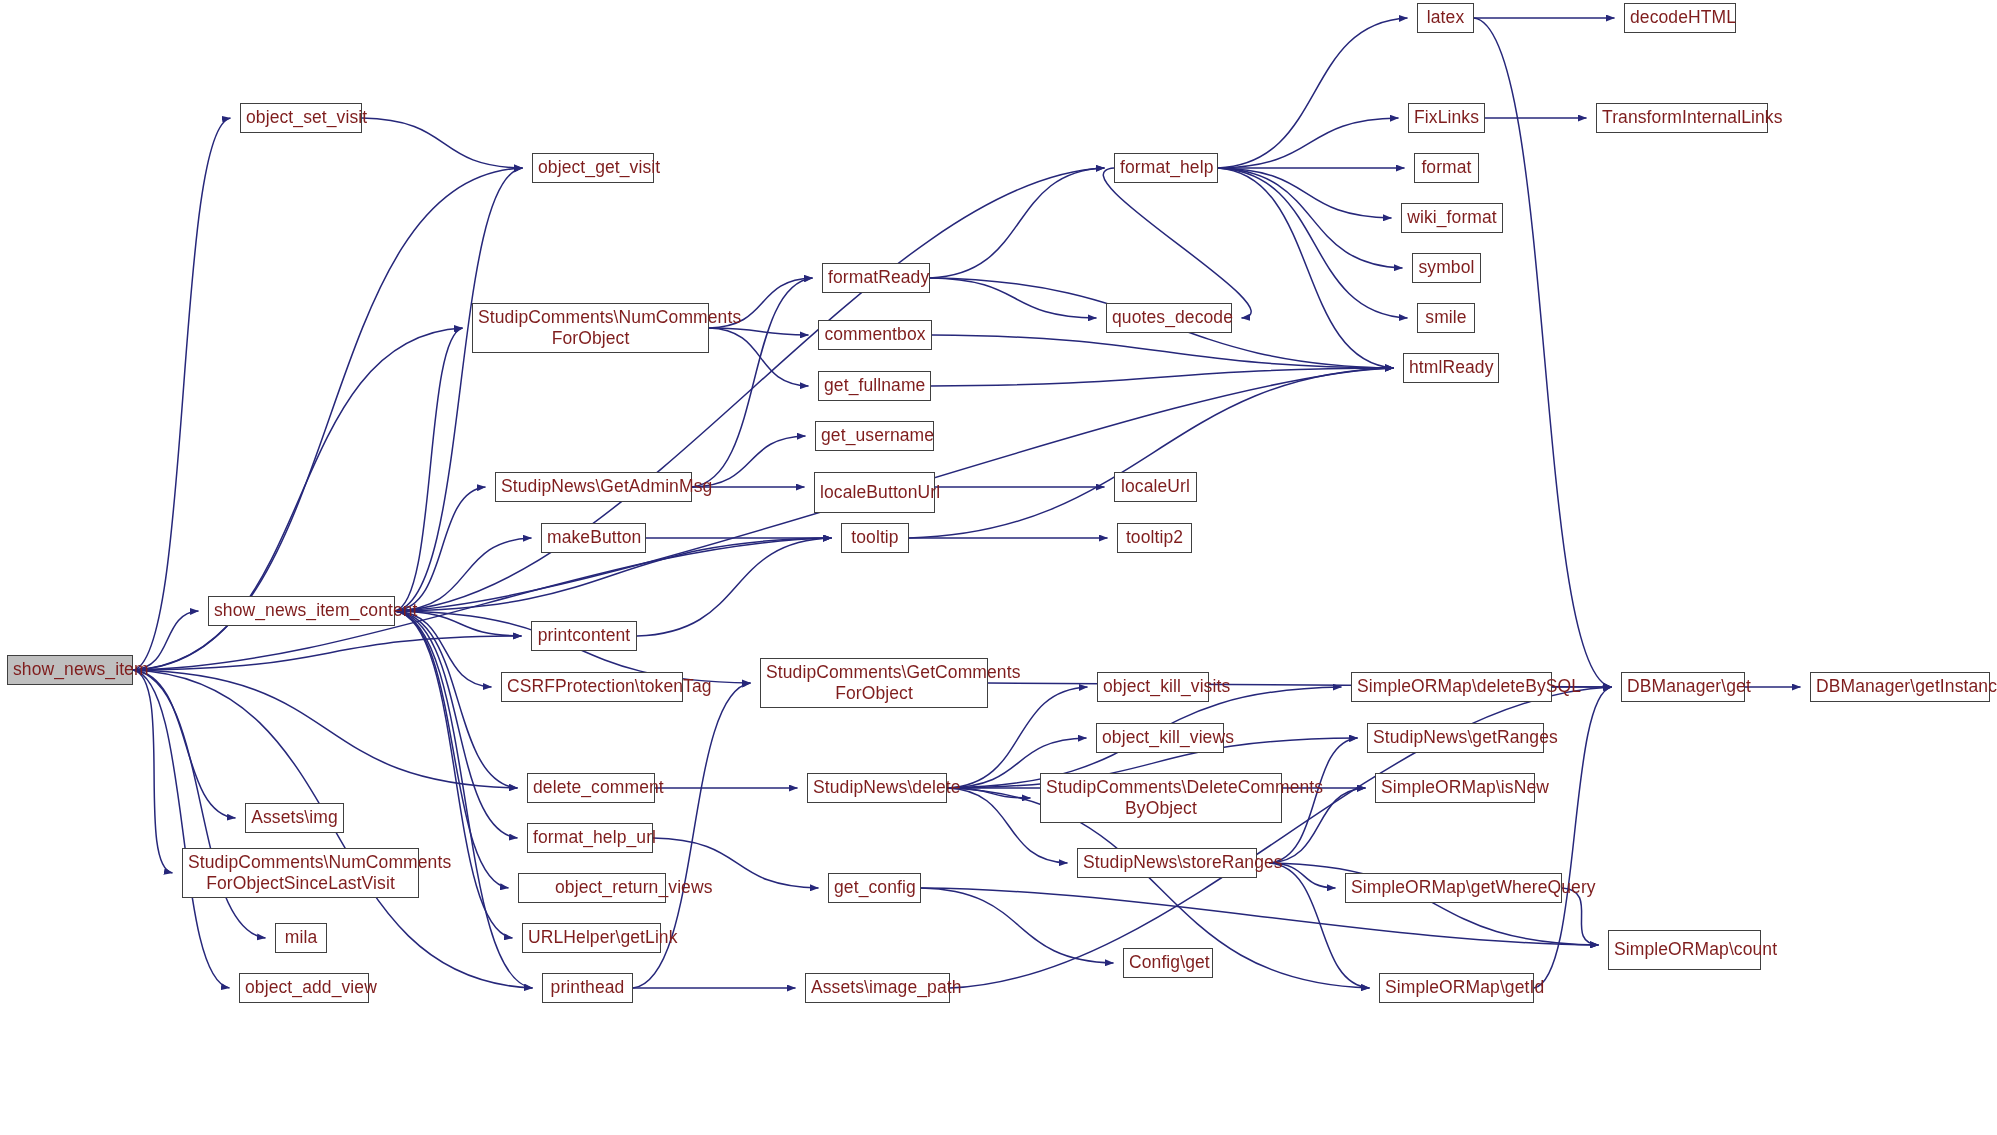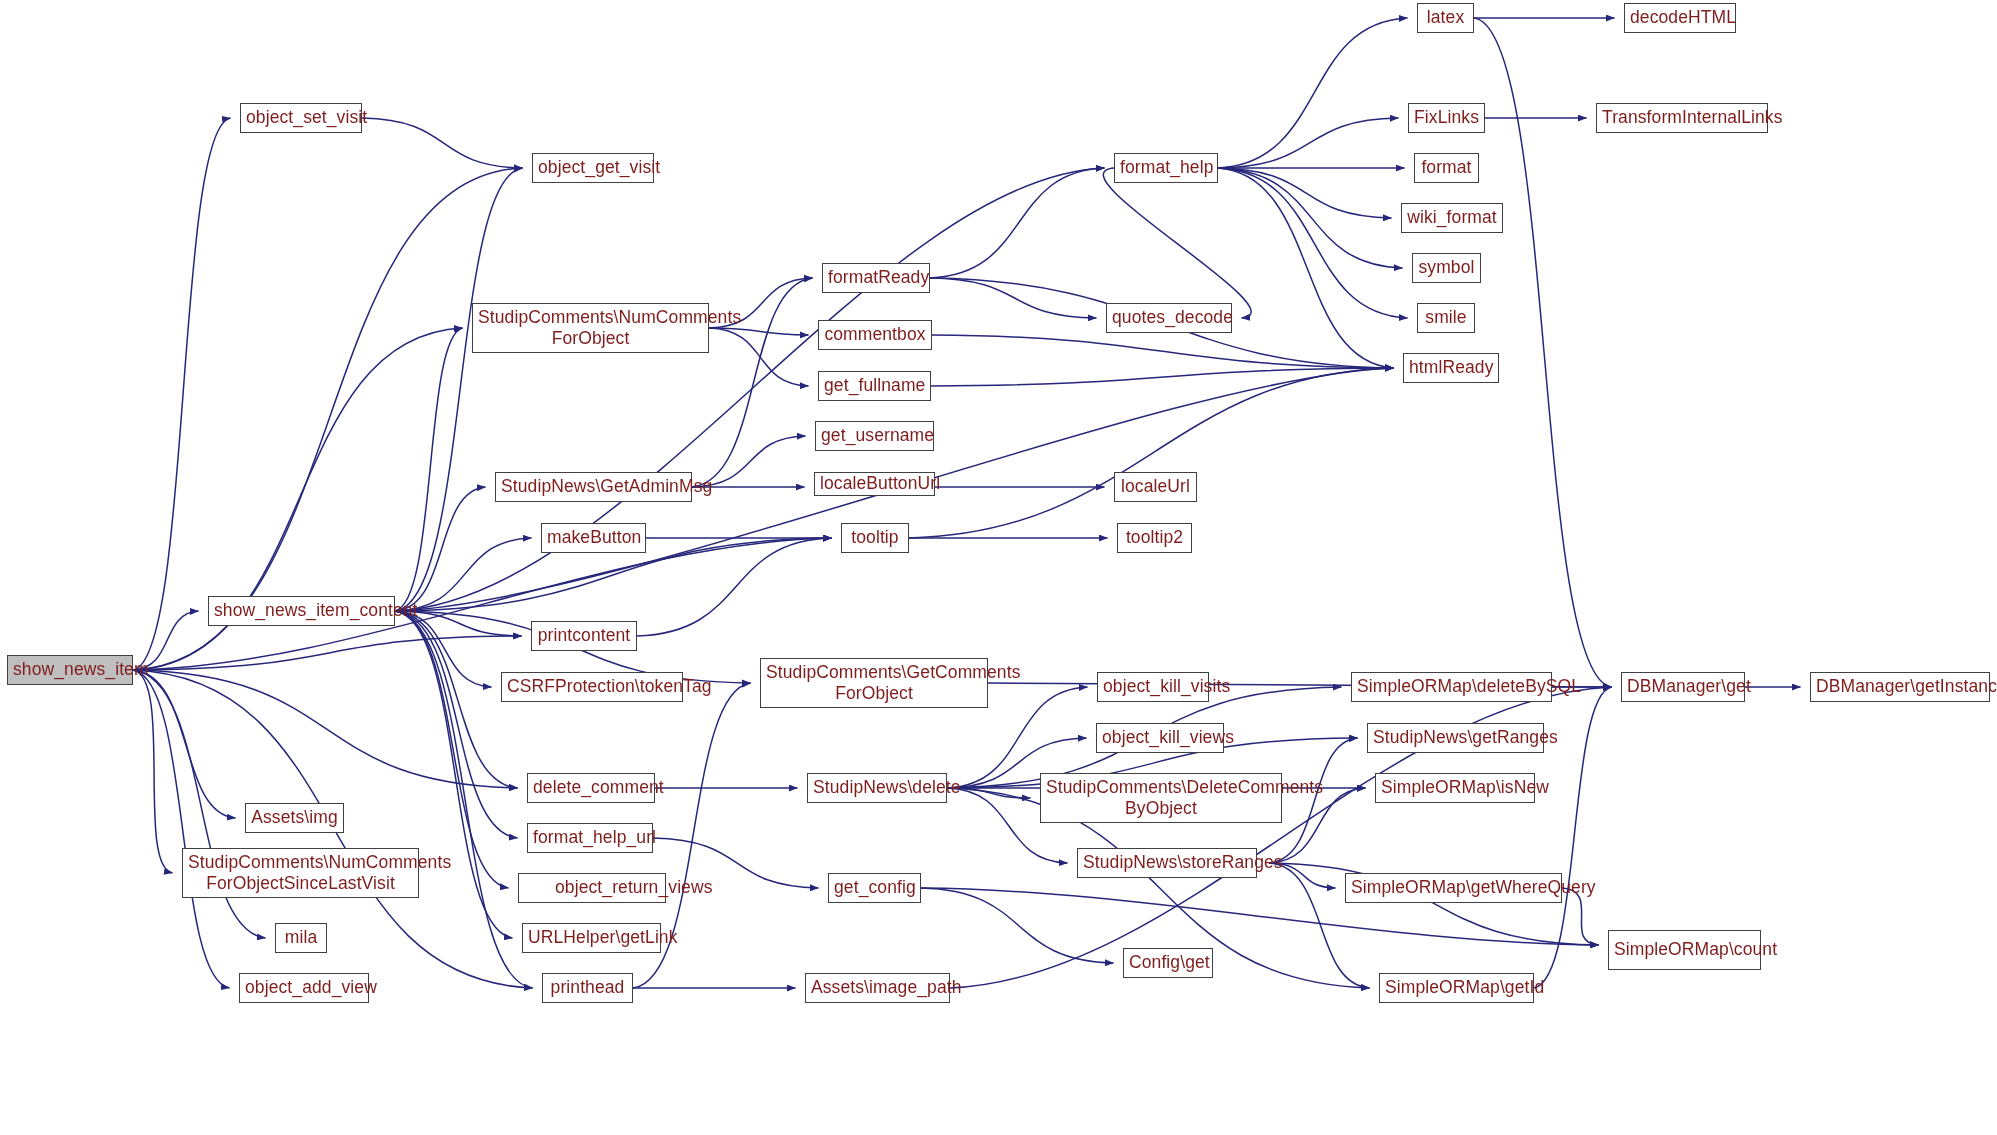--- a/index.html
+++ b/index.html
@@ -156,21 +156,21 @@
       <div class="gnode root" style="left: 7px; top: 655px; width: 126px; height: 30px;"><span class="lbl">show_news_item</span></div>
       <div class="gnode" style="left: 240px; top: 103px; width: 122px; height: 30px;"><span class="lbl">object_set_visit</span></div>
       <div class="gnode" style="left: 532px; top: 153px; width: 122px; height: 30px;"><span class="lbl">object_get_visit</span></div>
       <div class="gnode" style="left: 472px; top: 303px; width: 237px; height: 50px;"><span class="lbl">StudipComments\NumComments
 ForObject</span></div>
       <div class="gnode" style="left: 822px; top: 263px; width: 108px; height: 30px;"><span class="lbl">formatReady</span></div>
       <div class="gnode" style="left: 818px; top: 320px; width: 114px; height: 30px;"><span class="lbl">commentbox</span></div>
       <div class="gnode" style="left: 818px; top: 371px; width: 113px; height: 30px;"><span class="lbl">get_fullname</span></div>
       <div class="gnode" style="left: 815px; top: 421px; width: 119px; height: 30px;"><span class="lbl">get_username</span></div>
       <div class="gnode" style="left: 495px; top: 472px; width: 197px; height: 30px;"><span class="lbl">StudipNews\GetAdminMsg</span></div>
-      <div class="gnode" style="left: 814px; top: 472px; width: 121px; height: 24px;"><span class="lbl">localeButtonUrl</span></div>
+      <div class="gnode" style="left: 814px; top: 472px; width: 121px; height: 41px;"><span class="lbl">localeButtonUrl</span></div>
       <div class="gnode" style="left: 541px; top: 523px; width: 105px; height: 30px;"><span class="lbl">makeButton</span></div>
       <div class="gnode" style="left: 841px; top: 523px; width: 68px; height: 30px;"><span class="lbl">tooltip</span></div>
       <div class="gnode" style="left: 208px; top: 596px; width: 187px; height: 30px;"><span class="lbl">show_news_item_content</span></div>
       <div class="gnode" style="left: 531px; top: 621px; width: 106px; height: 30px;"><span class="lbl">printcontent</span></div>
       <div class="gnode" style="left: 501px; top: 672px; width: 182px; height: 30px;"><span class="lbl">CSRFProtection\tokenTag</span></div>
       <div class="gnode" style="left: 760px; top: 658px; width: 228px; height: 50px;"><span class="lbl">StudipComments\GetComments
 ForObject</span></div>
       <div class="gnode" style="left: 245px; top: 803px; width: 99px; height: 30px; justify-content: flex-end;"><span class="lbl">Assets\img</span></div>
       <div class="gnode" style="left: 182px; top: 848px; width: 237px; height: 50px;"><span class="lbl">StudipComments\NumComments
 ForObjectSinceLastVisit</span></div>

